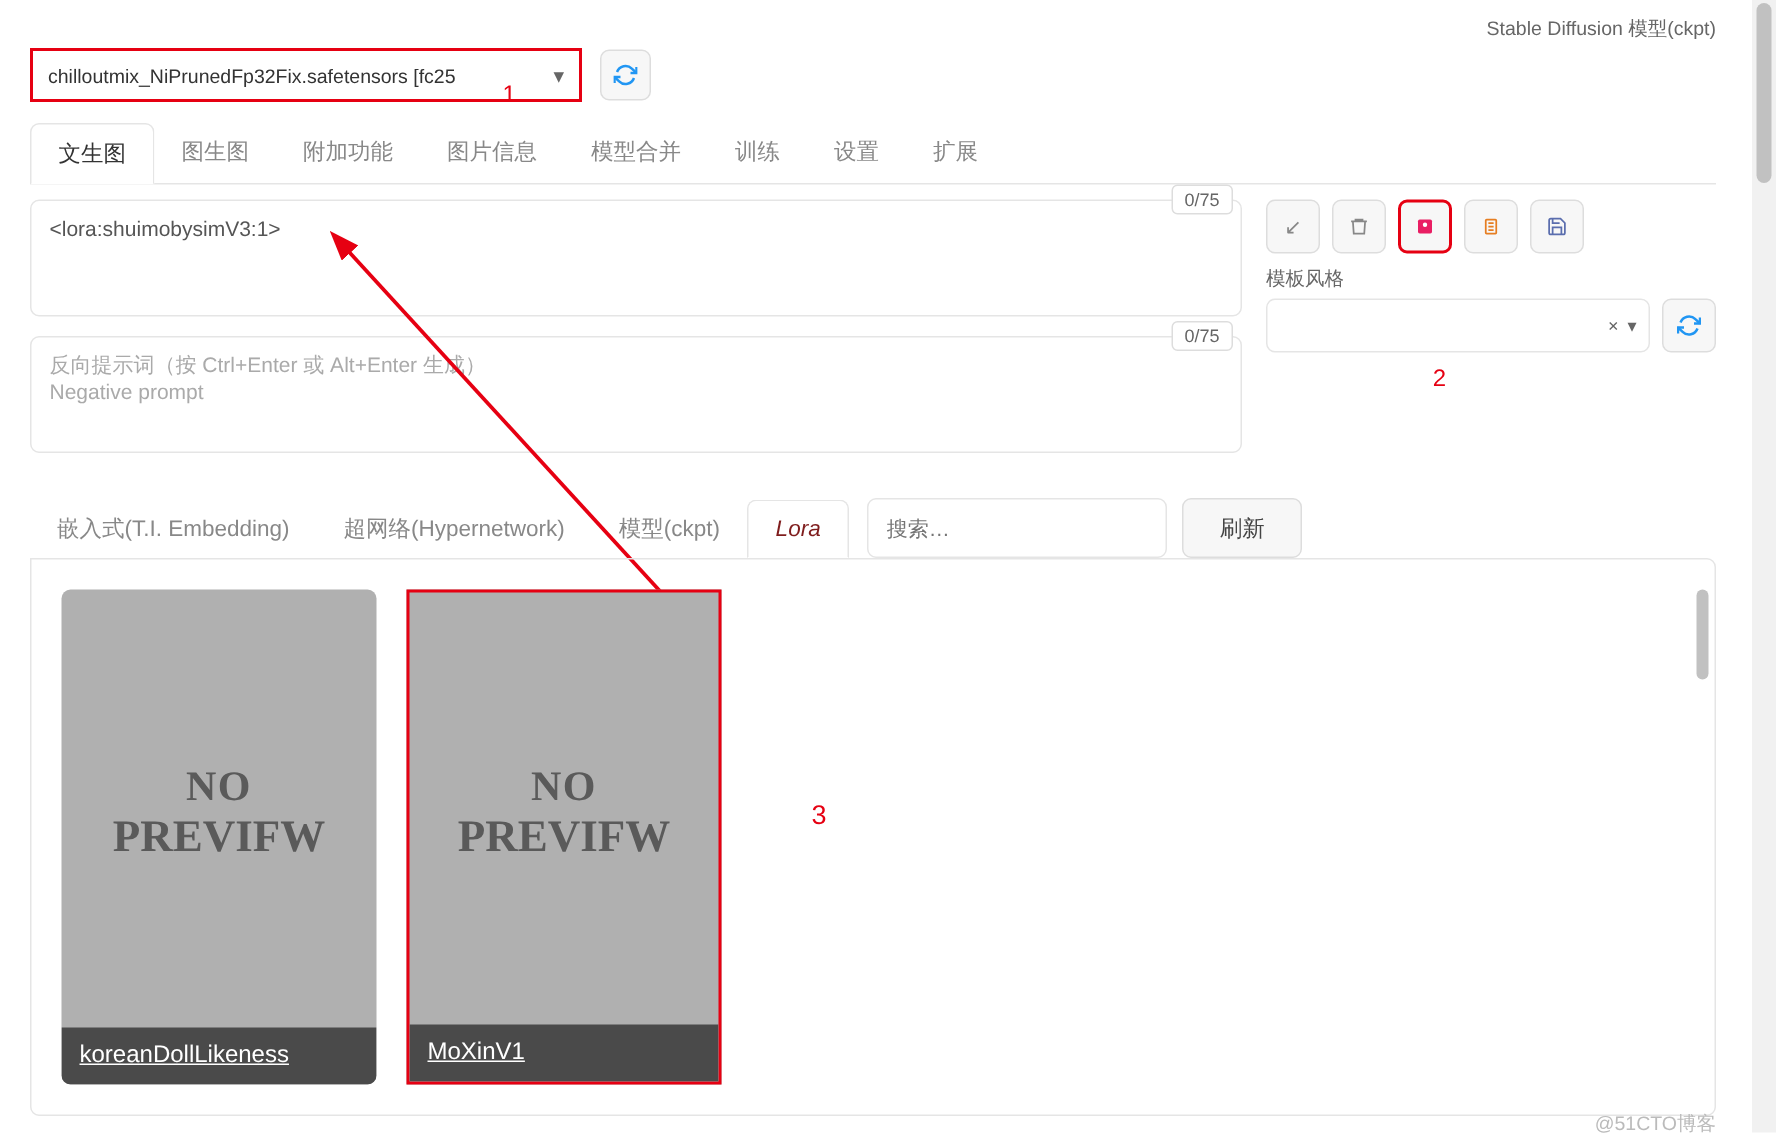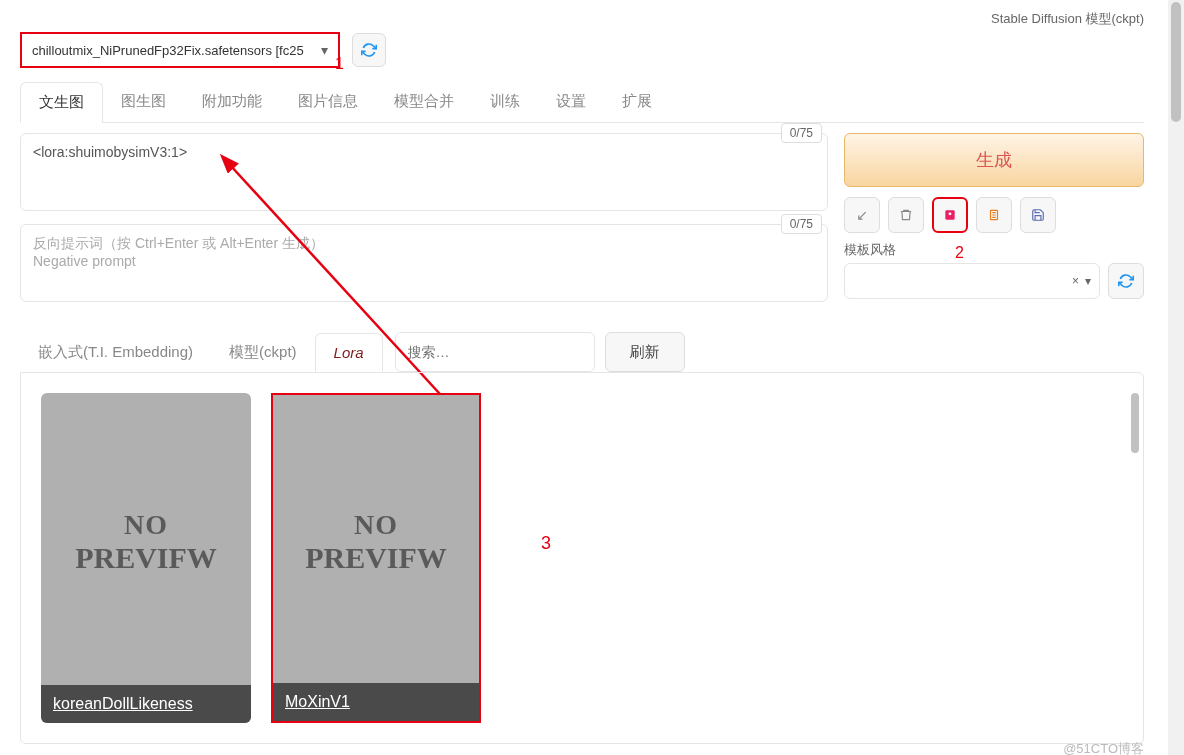--- a/index.html
+++ b/index.html
@@ -2,21 +2,21 @@
 <html><head>
 <meta charset="utf-8">
 <style>
 * { box-sizing: border-box; margin: 0; padding: 0; }
 body { font-family: -apple-system, BlinkMacSystemFont, "Segoe UI", sans-serif; font-size: 14px; color: #333; background: #fff; }
 .page { width: 1164px; padding: 10px 20px 20px 20px; position: relative; }
 .scrollbar-track { position: absolute; right: 0; top: 0; width: 16px; height: 755px; background: #f1f1f1; }
 .scrollbar-thumb { width: 10px; height: 120px; background: #c1c1c1; border-radius: 5px; margin: 2px auto; }
 .label-top { color: #666; font-size: 13px; margin-bottom: 4px; display: block; text-align: right; }
 .row-top { display: flex; align-items: center; gap: 12px; margin-bottom: 14px; }
-.dropdown { width: 320px; height: 36px; border: 2px solid #e60012; display: flex; align-items: center; justify-content: space-between; padding: 0 10px; cursor: pointer; position: relative; }
+.dropdown { width: 368px; height: 36px; border: 2px solid #e60012; display: flex; align-items: center; justify-content: space-between; padding: 0 10px; cursor: pointer; position: relative; }
 .dropdown-text { font-size: 13px; overflow: hidden; text-overflow: ellipsis; white-space: nowrap; }
 .dropdown .arrow { color: #666; }
 .refresh-btn { width: 34px; height: 34px; border: 1px solid #ddd; border-radius: 6px; background: #f7f7f7; display: flex; align-items: center; justify-content: center; cursor: pointer; color: #2196F3; }
 .anno-1 { position: absolute; left: 335px; top: 55px; color: #e60012; font-size: 16px; }
 .tabs-main { display: flex; gap: 0; border-bottom: 1px solid #e5e5e5; margin-bottom: 10px; }
 .tab-main { padding: 10px 18px; color: #888; cursor: pointer; font-size: 15px; }
 .tab-main.active { border: 1px solid #e5e5e5; border-bottom: 1px solid #fff; border-radius: 6px 6px 0 0; color: #333; font-weight: 500; margin-bottom: -1px; }
 .content-row { display: flex; gap: 16px; }
 .left-col { flex: 1; }
 .right-col { width: 300px; }
@@ -90,21 +90,20 @@
       </div>
       <div class="prompt-wrap">
         <div class="counter">0/75</div>
         <div class="neg-box">
           <div>反向提示词（按 Ctrl+Enter 或 Alt+Enter 生成）</div>
           <div>Negative prompt</div>
         </div>
       </div>
     </div>
     <div class="right-col">
-      <button class="generate-btn">生成</button>
       <div class="icon-row">
         <div class="icon-btn">↙</div>
         <div class="icon-btn">
           <svg width="14" height="14" viewBox="0 0 24 24" fill="none" stroke="currentColor" stroke-width="2">
               <path d="M3 6h18M8 6V4h8v2M19 6l-1 14H6L5 6"></path>
             </svg>
         </div>
         <div class="icon-btn sel">
           <svg width="14" height="14" viewBox="0 0 24 24" fill="#e91e63">
               <rect x="4" y="4" width="16" height="16" rx="2"></rect>
@@ -145,20 +144,21 @@
     <defs>
         <marker id="ah" markerWidth="10" markerHeight="10" refX="2" refY="3" orient="auto">
           <path d="M0,0 L0,6 L8,3 z" fill="#e60012"></path>
         </marker>
       </defs>
     <line x1="230" y1="255" x2="10" y2="15" stroke="#e60012" stroke-width="2.5" marker-end="url(#ah)"></line>
   </svg>
 
   <div class="extra-tabs-row">
     <div class="extra-tab">嵌入式(T.I. Embedding)</div>
+    <div class="extra-tab">超网络(Hypernetwork)</div>
     <div class="extra-tab">模型(ckpt)</div>
     <div class="extra-tab active">Lora</div>
     <input class="search-input" placeholder="搜索…" style="">
     <button class="refresh-list">刷新</button>
   </div>
 
   <div class="cards-panel">
     <div class="card">
       <div class="card-preview">
         <div class="no">NO</div>

